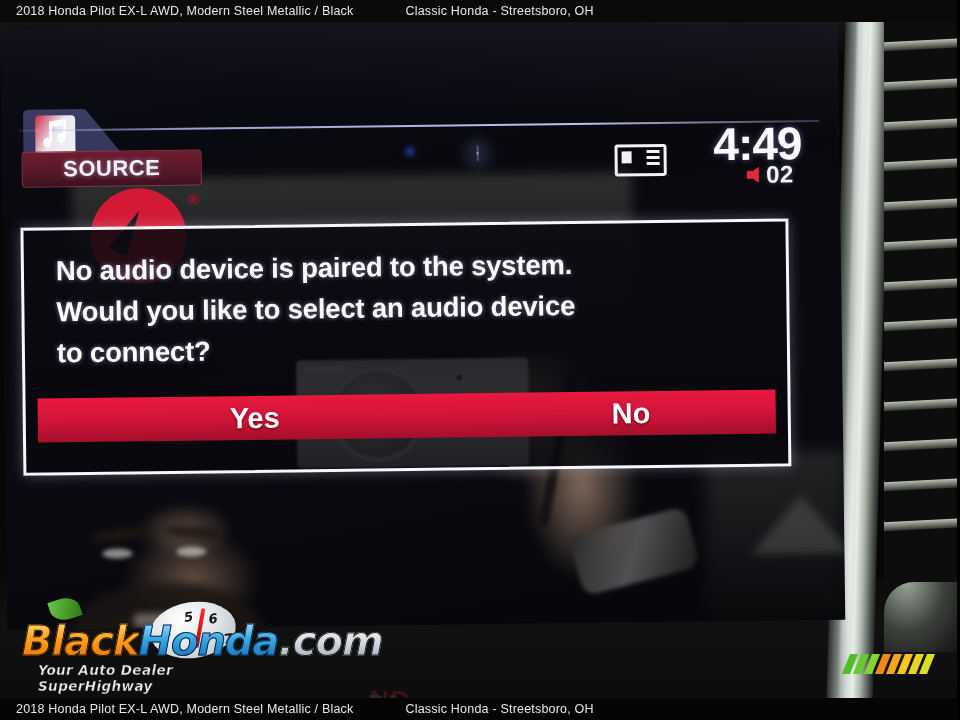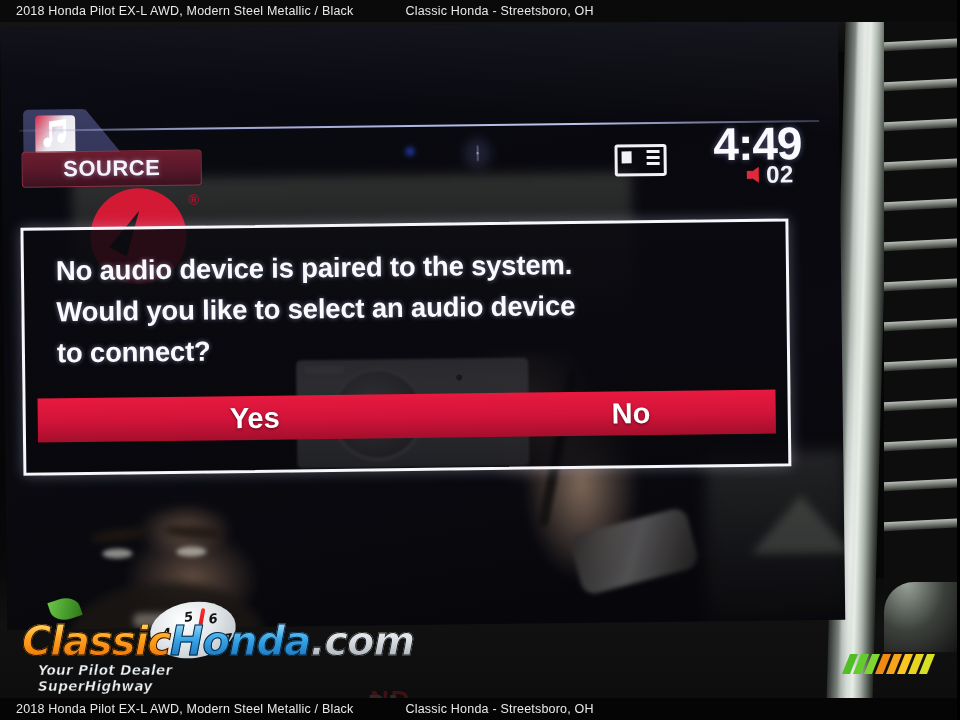--- a/index.html
+++ b/index.html
@@ -433,23 +433,23 @@
     <div class="logo">
       <div class="leaf"></div>
       <div class="gauge">
         <span class="g-num g4">4</span>
         <span class="g-num g5">5</span>
         <span class="g-num g6">6</span>
         <span class="g-num g7">7</span>
         <span class="needle"></span>
       </div>
       <div class="logo-word">
-        <span class="lw-dealer">Classic</span><span class="lw-revs">Honda</span><span class="lw-com">.com</span>
-      </div>
-      <div class="logo-tag">Your Pilot Dealer SuperHighway</div>
+        <span class="lw-dealer">Black</span><span class="lw-revs">Honda</span><span class="lw-com">.com</span>
+      </div>
+      <div class="logo-tag">Your Auto Dealer SuperHighway</div>
     </div>
 
     <div class="stripes">
       <i style="background: rgb(79, 191, 37);"></i>
         <i style="background: rgb(99, 204, 43);"></i>
         <i style="background: rgb(127, 214, 47);"></i>
         <i style="background: rgb(240, 138, 18);"></i>
       <i style="background: rgb(246, 164, 28);"></i>
         <i style="background: rgb(251, 198, 33);"></i>
         <i style="background: rgb(232, 211, 34);"></i>

